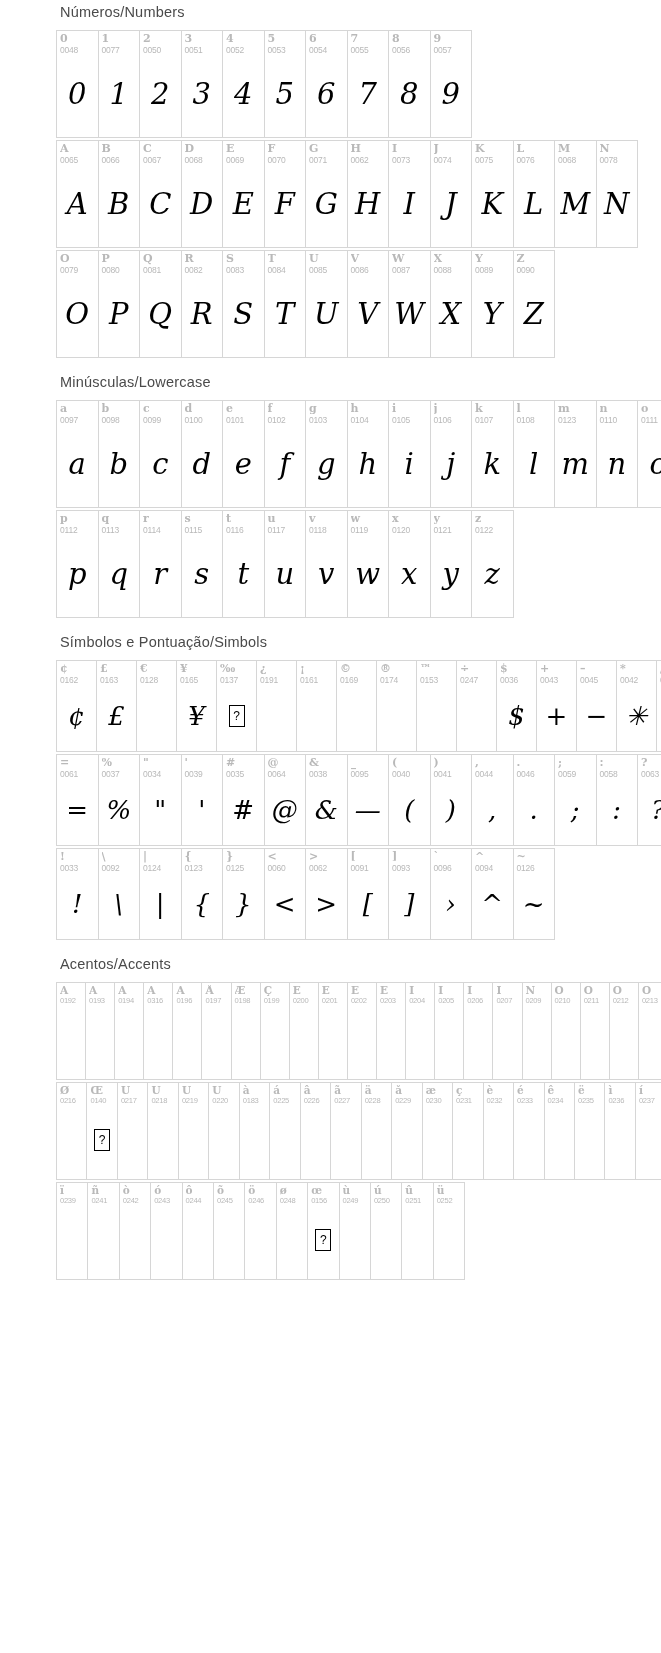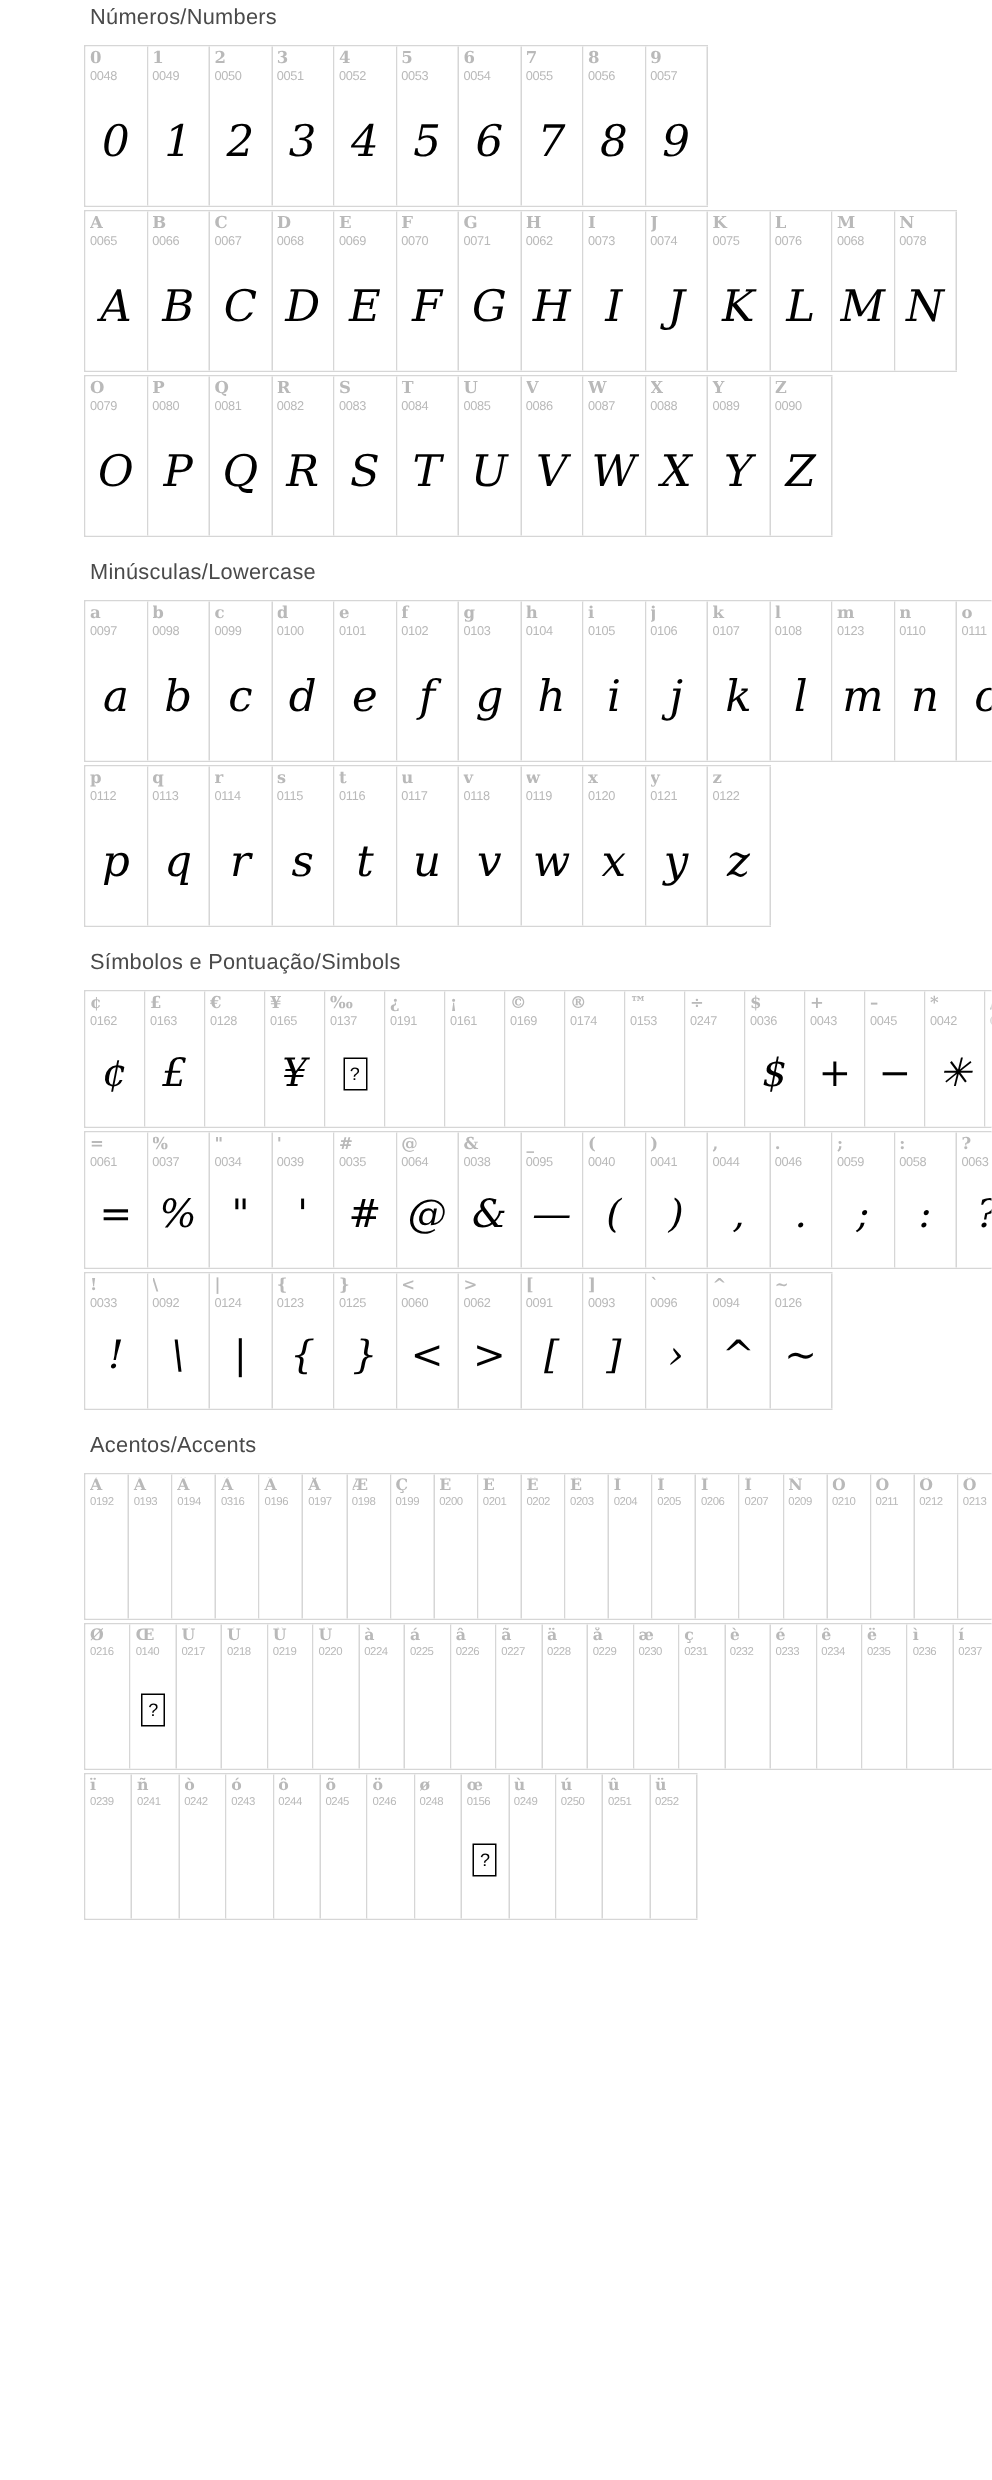--- a/index.html
+++ b/index.html
@@ -123,21 +123,21 @@
       <div class="glyph-cell">
         <div class="cell-head">
           <span class="cell-char">0</span>
           <span class="cell-code">0048</span>
         </div>
         <div class="cell-glyph handwriting">0</div>
       </div>
       <div class="glyph-cell">
         <div class="cell-head">
           <span class="cell-char">1</span>
-          <span class="cell-code">0049</span>
+          <span class="cell-code">0077</span>
         </div>
         <div class="cell-glyph handwriting">1</div>
       </div>
       <div class="glyph-cell">
         <div class="cell-head">
           <span class="cell-char">2</span>
           <span class="cell-code">0050</span>
         </div>
         <div class="cell-glyph handwriting">2</div>
       </div>
@@ -1072,21 +1072,21 @@
       <div class="glyph-cell">
         <div class="cell-head">
           <span class="cell-char">Ü</span>
           <span class="cell-code">0220</span>
         </div>
         <div class="cell-glyph handwriting"></div>
       </div>
       <div class="glyph-cell">
         <div class="cell-head">
           <span class="cell-char">à</span>
-          <span class="cell-code">0224</span>
+          <span class="cell-code">0183</span>
         </div>
         <div class="cell-glyph handwriting"></div>
       </div>
       <div class="glyph-cell">
         <div class="cell-head">
           <span class="cell-char">á</span>
           <span class="cell-code">0225</span>
         </div>
         <div class="cell-glyph handwriting"></div>
       </div>

